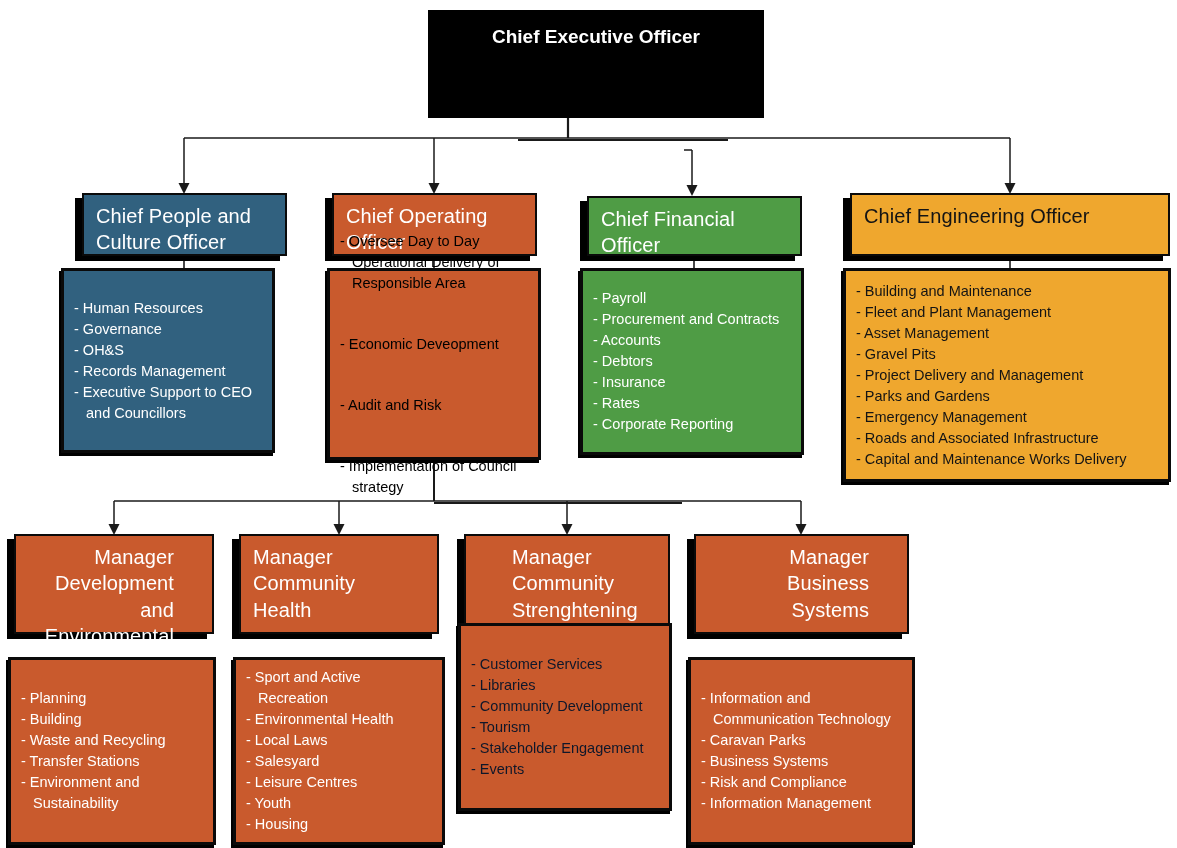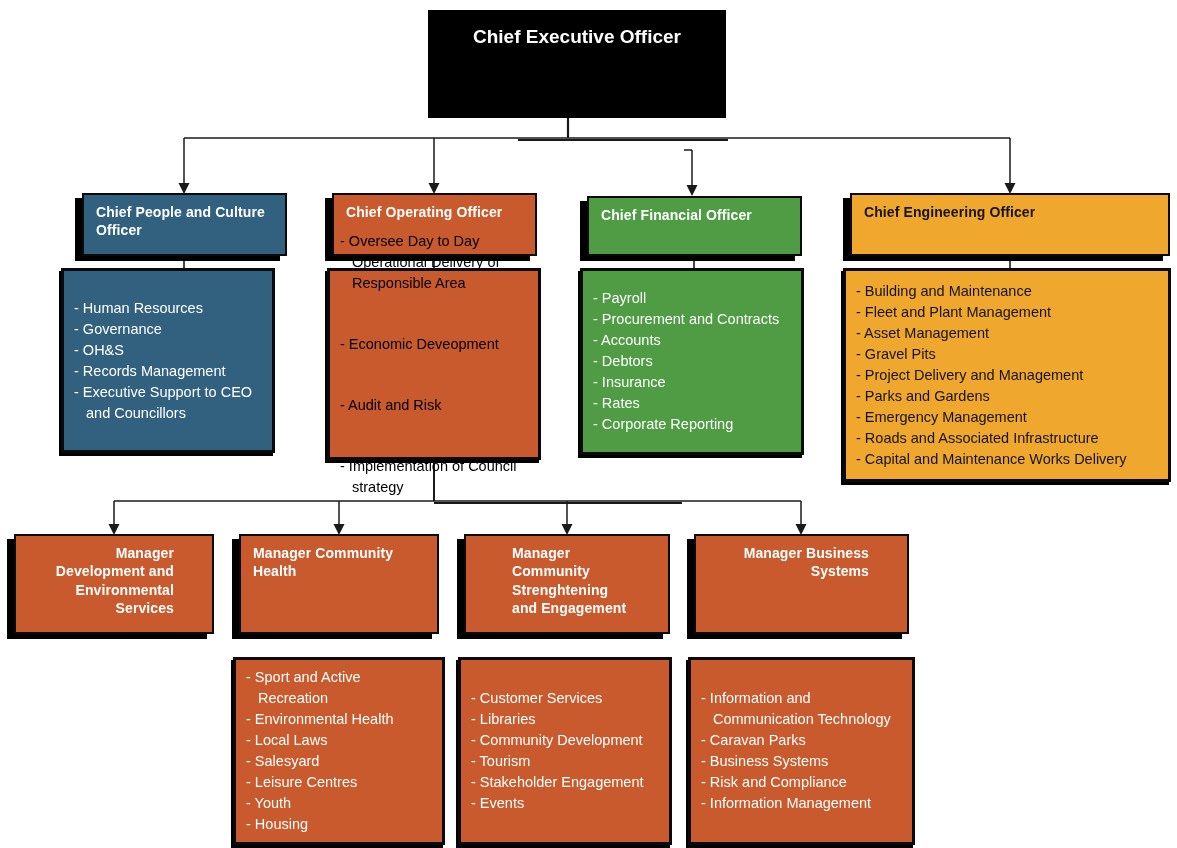--- a/index.html
+++ b/index.html
@@ -11,21 +11,21 @@
   .ceo{
     background:#000;color:#fff;text-align:center;
     font-weight:bold;font-size:19px;line-height:1.45;
     padding-top:13px;
   }
   .hdr{
     border:2px solid #0a0a0a;
     box-shadow:-7px 5px 0 0 #000;
   }
   .hdr-t{
-    font-weight:bold;font-size:14px;line-height:1.32;
+    font-weight:normal;font-size:20px;line-height:1.32;
     padding:8px 12px 0 12px;letter-spacing:.1px;
   }
   .hdr.mgr .hdr-t{padding-right:38px;}
   .bod{
     border:3px solid #0a0a0a;
     box-shadow:-2px 3px 0 0 #000;
     display:flex;flex-direction:column;justify-content:center;
     font-size:14.5px;line-height:21px;
     padding:8px 8px 8px 10px;
   }
@@ -71,21 +71,21 @@
       <polygon points="428.5,183 439.5,183 434,194"></polygon>
       <polygon points="686.5,185 697.5,185 692,196"></polygon>
       <polygon points="1004.5,183 1015.5,183 1010,194"></polygon>
       <polygon points="108.5,524 119.5,524 114,535"></polygon>
       <polygon points="333.5,524 344.5,524 339,535"></polygon>
       <polygon points="561.5,524 572.5,524 567,535"></polygon>
       <polygon points="795.5,524 806.5,524 801,535"></polygon>
     </g>
   </svg>
 
-  <div class="box ceo" style="left:428px;top:10px;width:298px;height:108px">
+  <div class="box ceo" style="left:428px;top:10px;width:336px;height:108px">
     <div>Chief Executive Officer</div>
   </div>
 
   <div class="box hdr" style="left: 82px; top: 193px; width: 205px; height: 63px; background-color: rgb(49, 97, 127);">
     <div class="hdr-t" style="color: rgb(255, 255, 255);">Chief People and Culture Officer</div>
   </div>
   <div class="box hdr" style="left: 332px; top: 193px; width: 205px; height: 63px; background-color: rgb(201, 90, 45);">
     <div class="hdr-t" style="color: rgb(255, 255, 255);">Chief Operating Officer</div>
   </div>
   <div class="box hdr" style="left: 587px; top: 196px; width: 215px; height: 60px; background-color: rgb(79, 156, 69);">
@@ -135,30 +135,37 @@
   <div class="box hdr mgr" style="left: 239px; top: 534px; width: 200px; height: 100px; background-color: rgb(201, 90, 45);">
     <div class="hdr-t" style="color: rgb(255, 255, 255);">Manager Community Health</div>
   </div>
   <div class="box hdr mgr" style="left: 464px; top: 534px; width: 206px; height: 100px; background-color: rgb(201, 90, 45);">
     <div class="hdr-t" style="color: rgb(255, 255, 255); padding-left: 46px;">Manager Community Strenghtening and Engagement</div>
   </div>
   <div class="box hdr mgr" style="left: 694px; top: 534px; width: 215px; height: 100px; background-color: rgb(201, 90, 45);">
     <div class="hdr-t" style="color: rgb(255, 255, 255); text-align: right;">Manager Business Systems</div>
   </div>
 
+  <div class="box bod" style="left: 8px; top: 657px; width: 208px; height: 188px; background-color: rgb(201, 90, 45); color: rgb(255, 255, 255);">
+      <div class="li">- Planning</div>
+      <div class="li">- Building</div>
+      <div class="li">- Waste and Recycling</div>
+      <div class="li">- Transfer Stations</div>
+      <div class="li">- Environment and Sustainability</div>
+    </div>
   <div class="box bod" style="left: 233px; top: 657px; width: 212px; height: 188px; background-color: rgb(201, 90, 45); color: rgb(255, 255, 255);">
       <div class="li">- Sport and Active Recreation</div>
       <div class="li">- Environmental Health</div>
       <div class="li">- Local Laws</div>
       <div class="li">- Salesyard</div>
       <div class="li">- Leisure Centres</div>
       <div class="li">- Youth</div>
       <div class="li">- Housing</div>
     </div>
-  <div class="box bod" style="left: 458px; top: 657px; width: 214px; height: 188px; background-color: rgb(201, 90, 45); color: #ffffff;">
+  <div class="box bod" style="left: 458px; top: 623px; width: 214px; height: 188px; background-color: rgb(201, 90, 45); color: #0f172a;">
       <div class="li">- Customer Services</div>
       <div class="li">- Libraries</div>
       <div class="li">- Community Development</div>
       <div class="li">- Tourism</div>
       <div class="li">- Stakeholder Engagement</div>
       <div class="li">- Events</div>
     </div>
   <div class="box bod" style="left: 688px; top: 657px; width: 227px; height: 188px; background-color: rgb(201, 90, 45); color: rgb(255, 255, 255);">
       <div class="li">- Information and Communication Technology</div>
       <div class="li">- Caravan Parks</div>

